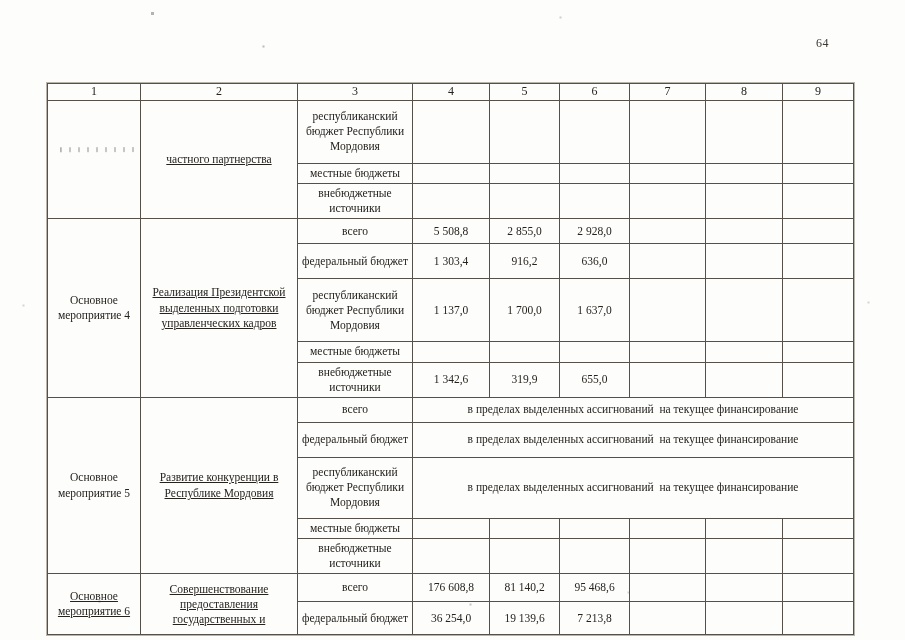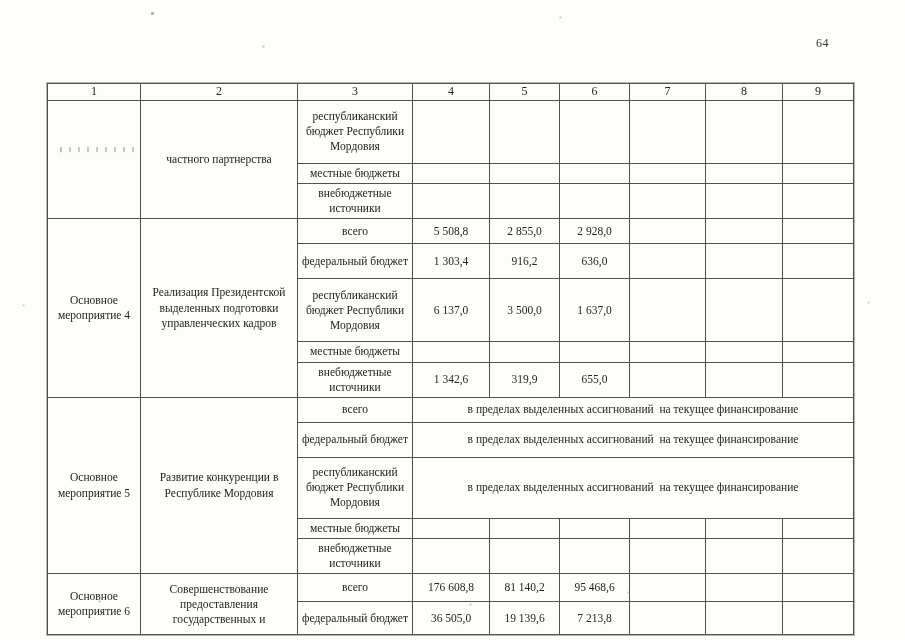--- a/index.html
+++ b/index.html
@@ -26,21 +26,21 @@
     word-wrap:break-word;
   }
   table.doc{border:1.5px solid #4c4842;box-shadow:0 0 0 1px #b8b4ac;}
   tr.hdr td{height:14px;font-size:12px;padding:0 2px;}
   tr.rA1 td{height:58px} tr.rA2 td{height:15px} tr.rA3 td{height:25px}
   tr.rB1 td{height:20px} tr.rB2 td{height:30px} tr.rB3 td{height:58px}
   tr.rB4 td{height:15px} tr.rB5 td{height:25px}
   tr.rC1 td{height:20px} tr.rC2 td{height:30px} tr.rC3 td{height:56px}
   tr.rC4 td{height:15px} tr.rC5 td{height:22px}
   tr.rD1 td{height:23px} tr.rD2 td{height:28px}
-  td.vtop{vertical-align:top;padding-top:3px;}
+  td.vtop{vertical-align:top;padding-top:3px;text-decoration:underline;}
   td.num{white-space:nowrap;}
   td.spanline{font-size:11.5px;}
   td.relc{position:relative;}
   .smudge{
     position:absolute;left:12px;top:44px;width:185px;height:9px;
     background:
       repeating-linear-gradient(90deg, rgba(110,106,98,.50) 0 2px, rgba(110,106,98,0) 2px 9px),
       linear-gradient(90deg, rgba(110,106,98,.35) 0 1px, transparent 1px);
     filter:blur(.6px);opacity:.75;transform:scaleY(.55) rotate(-.3deg);
     pointer-events:none;
@@ -137,22 +137,22 @@
     <td>федеральный бюджет</td>
     <td class="num">1 303,4</td>
     <td class="num">916,2</td>
     <td class="num">636,0</td>
     <td></td>
     <td></td>
     <td></td>
   </tr>
   <tr class="rB3">
     <td>республиканский бюджет Республики Мордовия</td>
-    <td class="num">6 137,0</td>
-    <td class="num">3 500,0</td>
+    <td class="num">1 137,0</td>
+    <td class="num">1 700,0</td>
     <td class="num">1 637,0</td>
     <td></td>
     <td></td>
     <td></td>
   </tr>
   <tr class="rB4">
     <td>местные бюджеты</td>
     <td></td>
         <td></td>
     <td></td>
@@ -209,21 +209,21 @@
     <td>всего</td>
     <td class="num">176 608,8</td>
     <td class="num">81 140,2</td>
     <td class="num">95 468,6</td>
     <td></td>
     <td></td>
     <td></td>
   </tr>
   <tr class="rD2">
     <td>федеральный бюджет</td>
-    <td class="num">36 505,0</td>
+    <td class="num">36 254,0</td>
     <td class="num">19 139,6</td>
     <td class="num">7 213,8</td>
     <td></td>
     <td></td>
     <td></td>
   </tr>
 </tbody>
   </table>
 
 </body></html>

